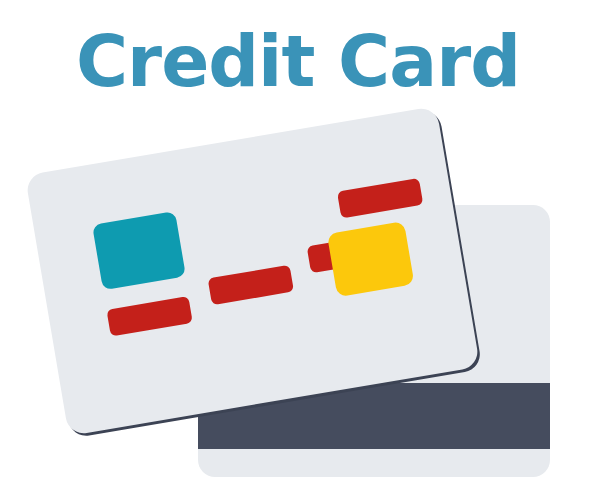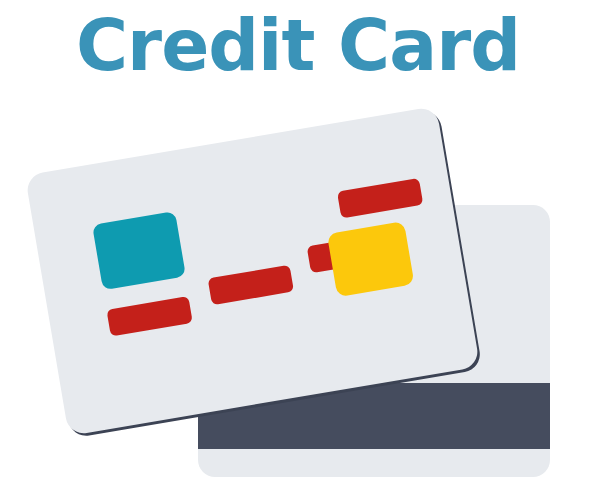--- a/index.html
+++ b/index.html
@@ -15,21 +15,21 @@
     width: 600px;
     height: 504px;
     background: #ffffff;
     overflow: hidden;
   }
 
   
   .title {
     position: absolute;
     left: 0;
-    top: 10px;
+    top: 26px;
     width: 596px;
     text-align: center;
     font-family: "DejaVu Sans", sans-serif;
     font-size: 71px;
     font-weight: bold;
     letter-spacing: -1px;
     color: #3a93b8;
     line-height: 1;
     white-space: nowrap;
   }

